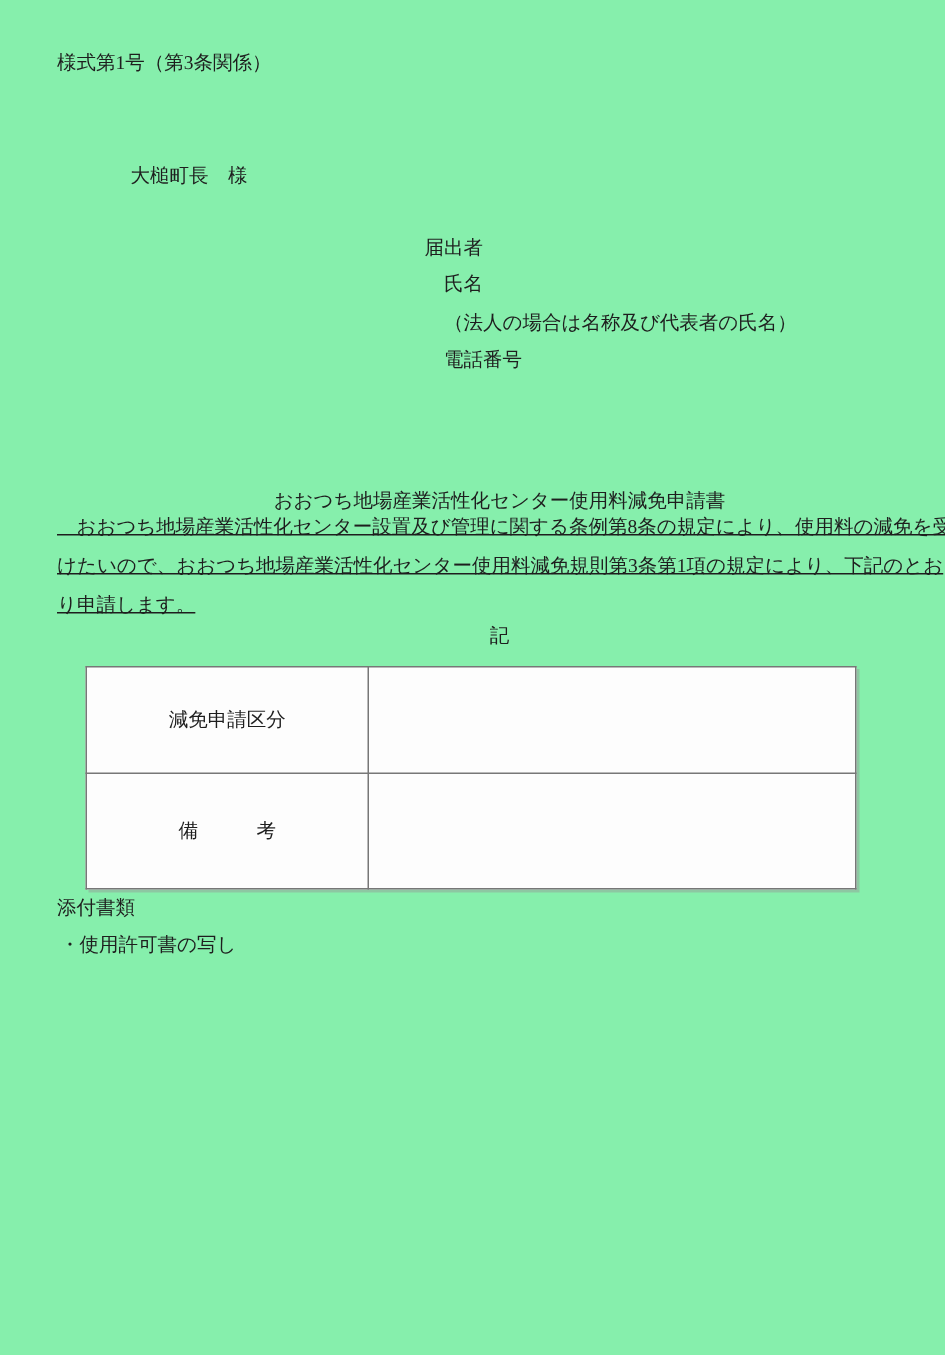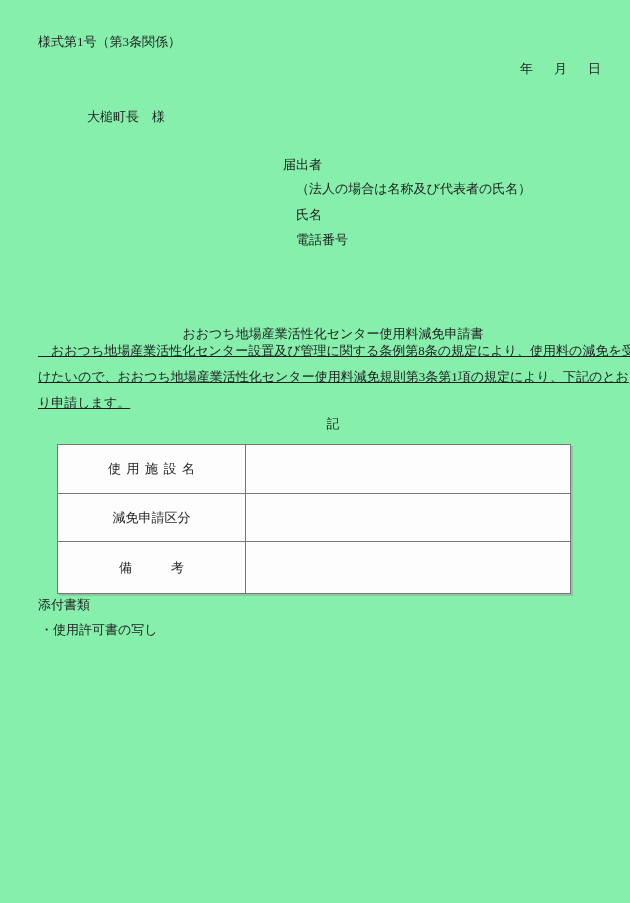--- a/index.html
+++ b/index.html
@@ -62,49 +62,42 @@
   .attach-head { left: 38px; top: 596px; }
   .attach-item { left: 40px; top: 621px; }
 </style>
 </head>
 <body>
 
 <div class="page">
 
   <div class="abs form-no">様式第1号（第3条関係）</div>
 
-  <div class="abs date-line">
-    <span>年</span><span class="gap">月</span><span class="gap">日</span>
-  </div>
 
   <div class="abs addressee">大槌町長　様</div>
 
   <div class="abs applicant-label">届出者</div>
   <div class="abs applicant-fields">
+    <div>氏名</div>
     <div>（法人の場合は名称及び代表者の氏名）</div>
-    <div>氏名</div>
     <div>電話番号</div>
   </div>
 
   <div class="abs doc-title">おおつち地場産業活性化センター使用料減免申請書</div>
 
   <div class="abs body-para">
     <div>　おおつち地場産業活性化センター設置及び管理に関する条例第8条の規定により、使用料の減免を受</div>
     <div>けたいので、おおつち地場産業活性化センター使用料減免規則第3条第1項の規定により、下記のとお</div>
     <div>り申請します。</div>
   </div>
 
   <div class="abs ki-heading">記</div>
 
   <table class="form-table">
     <tbody>
-      <tr class="row-1">
-        <th><span class="ls-wide">使用施設名</span></th>
-        <td></td>
-      </tr>
       <tr class="row-2">
         <th>減免申請区分</th>
         <td></td>
       </tr>
       <tr class="row-3">
         <th>備　　　考</th>
         <td></td>
       </tr>
     </tbody>
   </table>

